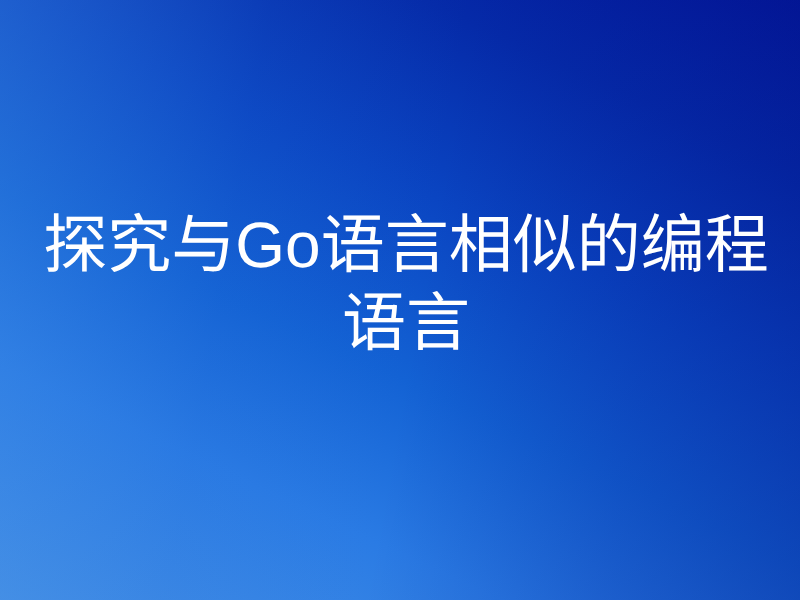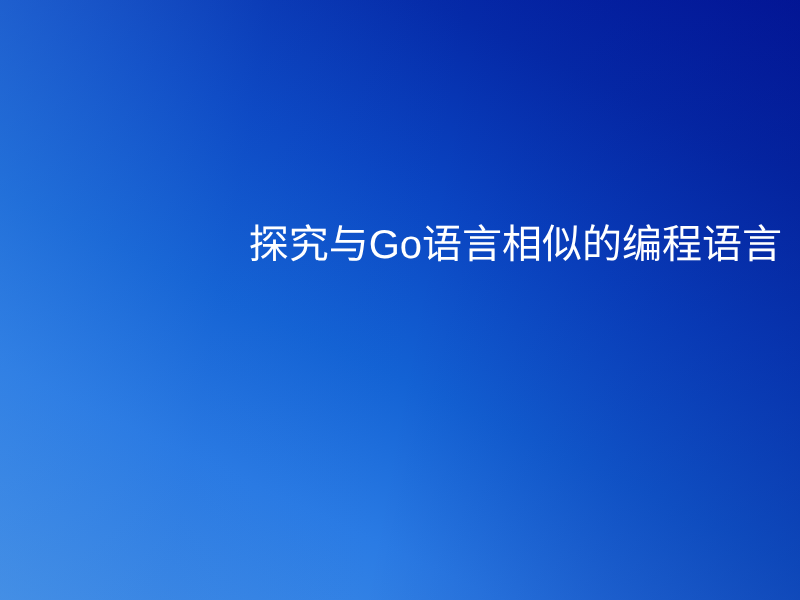--- a/index.html
+++ b/index.html
@@ -62,27 +62,27 @@
     position: absolute;
     left: 30px;
     top: 206px;
     width: 752px;
   }
 
   .slide-title {
     margin: 0;
     color: #FFFFFF;
     font-family: "Liberation Sans", "DejaVu Sans", sans-serif;
-    font-size: 40px;
+    font-size: 64px;
     font-weight: 400;
     line-height: 78px;
     letter-spacing: 0px;
     white-space: normal;
     word-break: break-all;
-    text-align: right;
+    text-align: center;
     text-rendering: geometricPrecision;
   }
 </style>
 </head>
 <body>
 
 <div class="slide">
 
   <div class="slide-background"></div>
 

